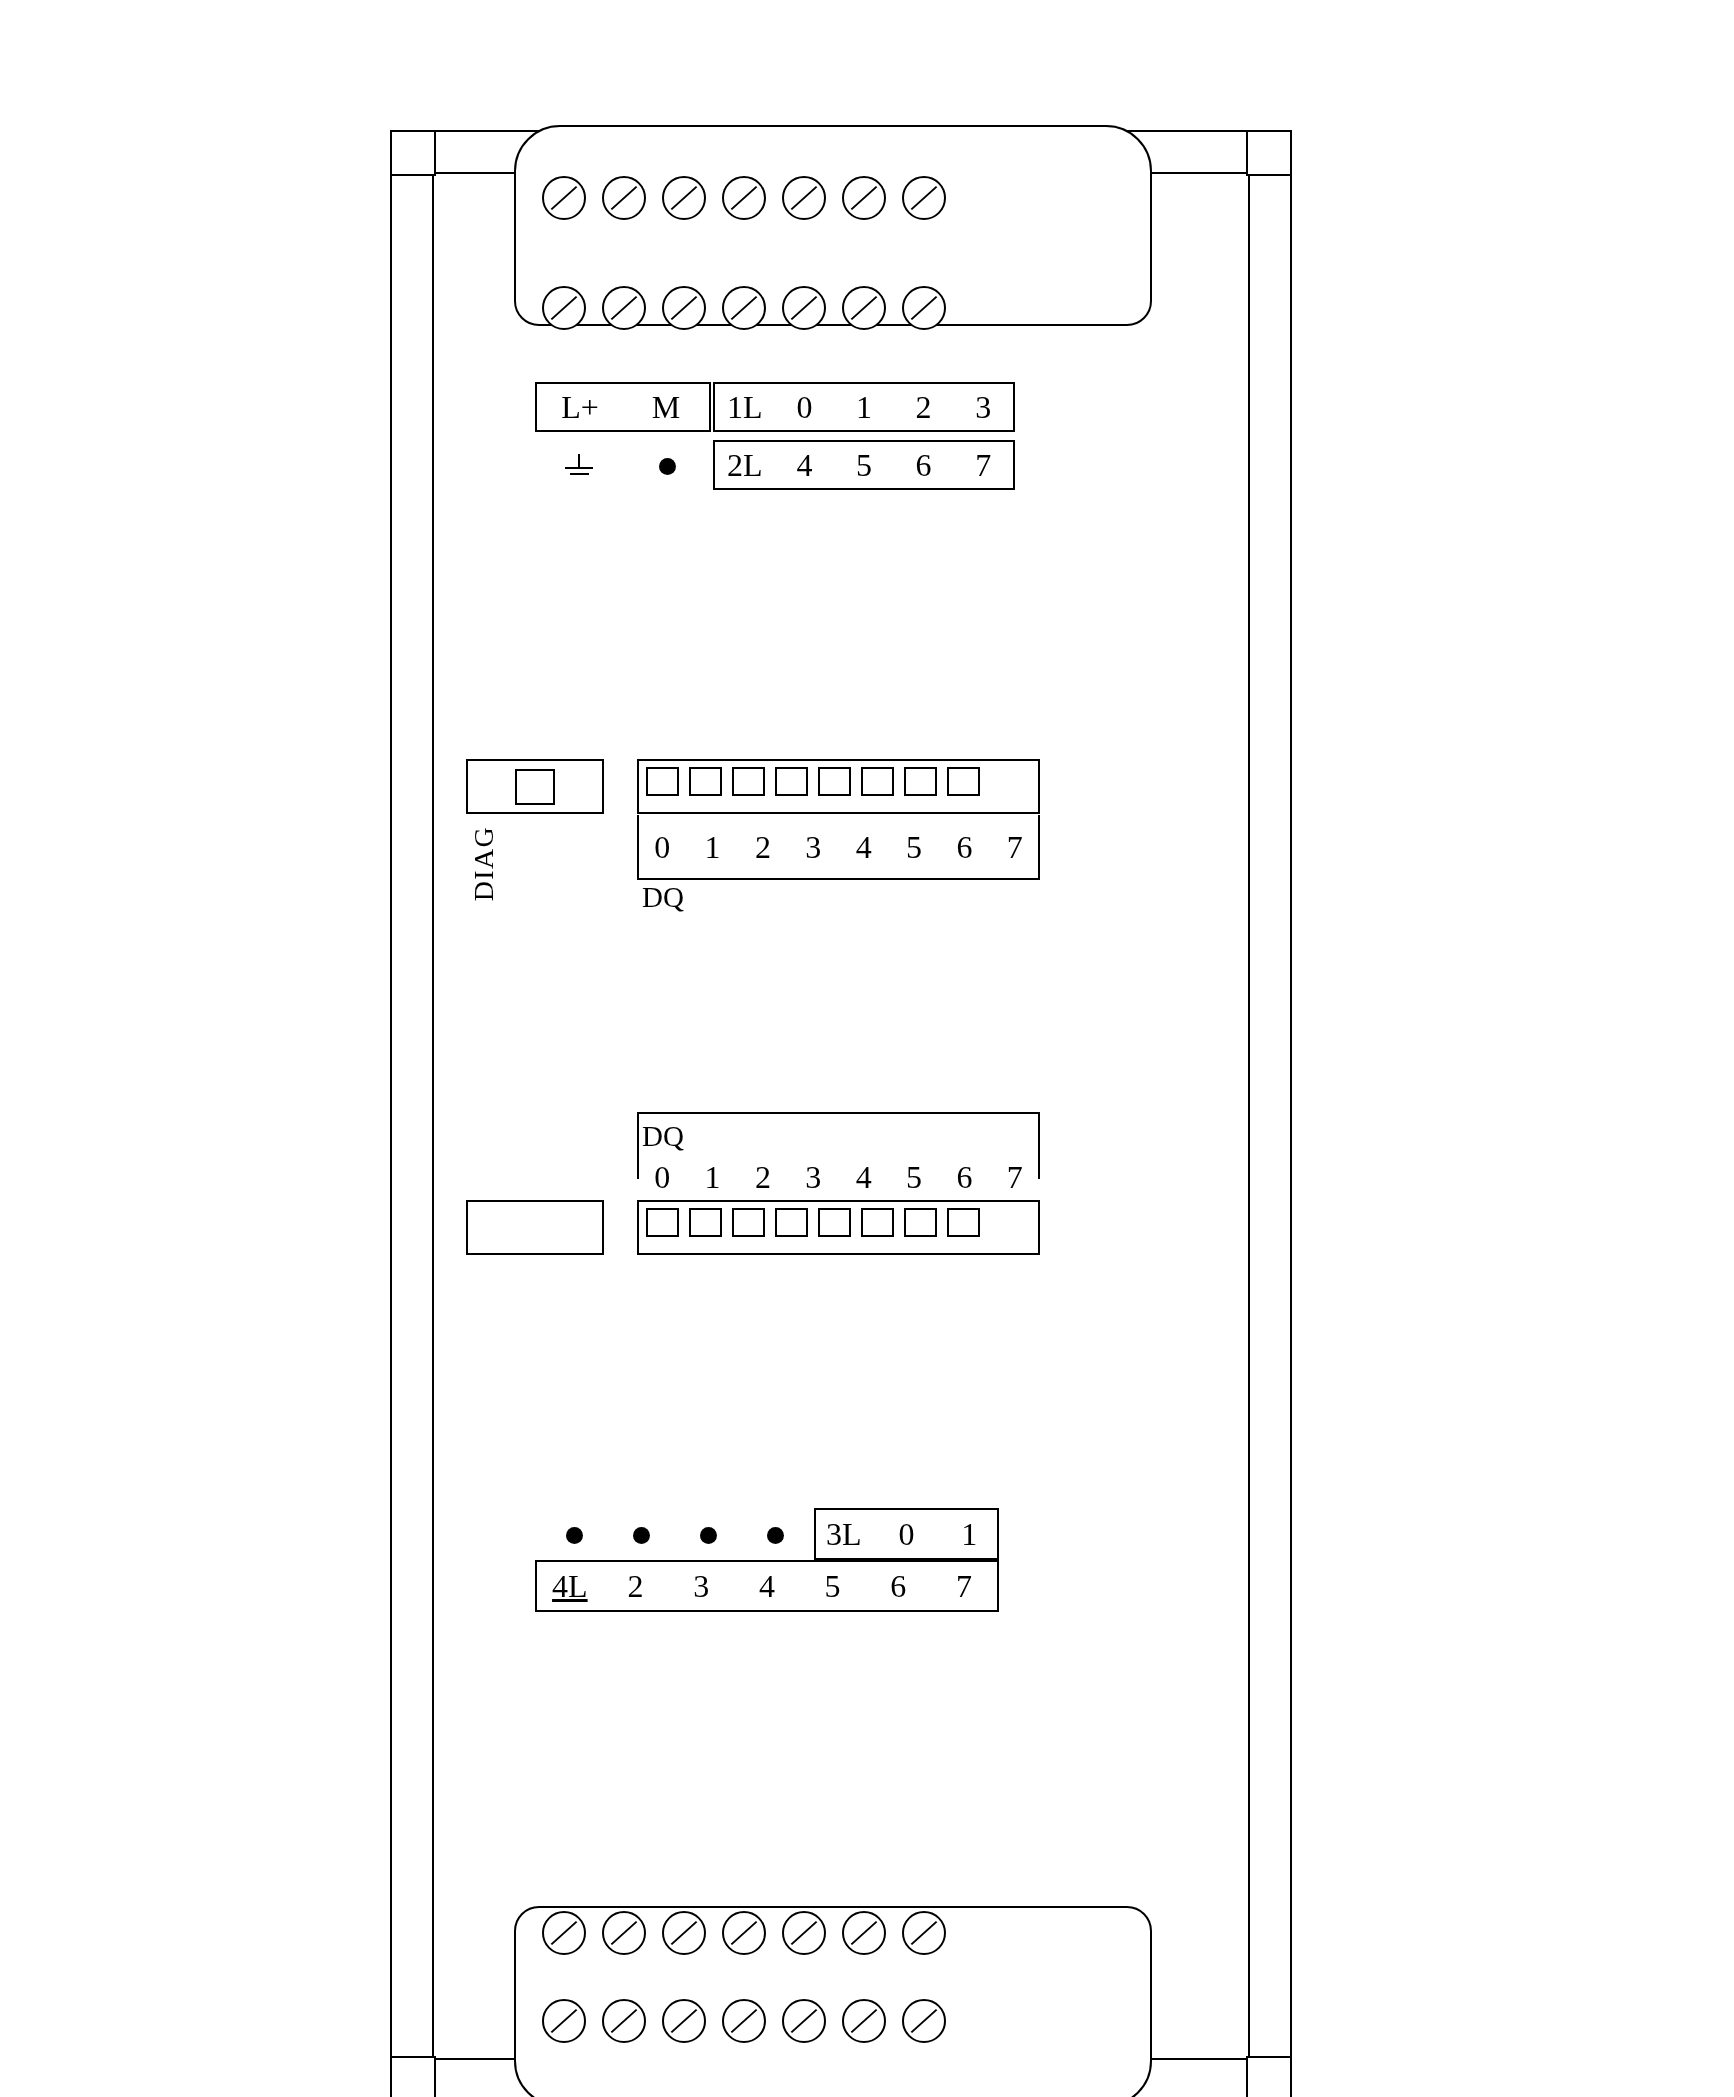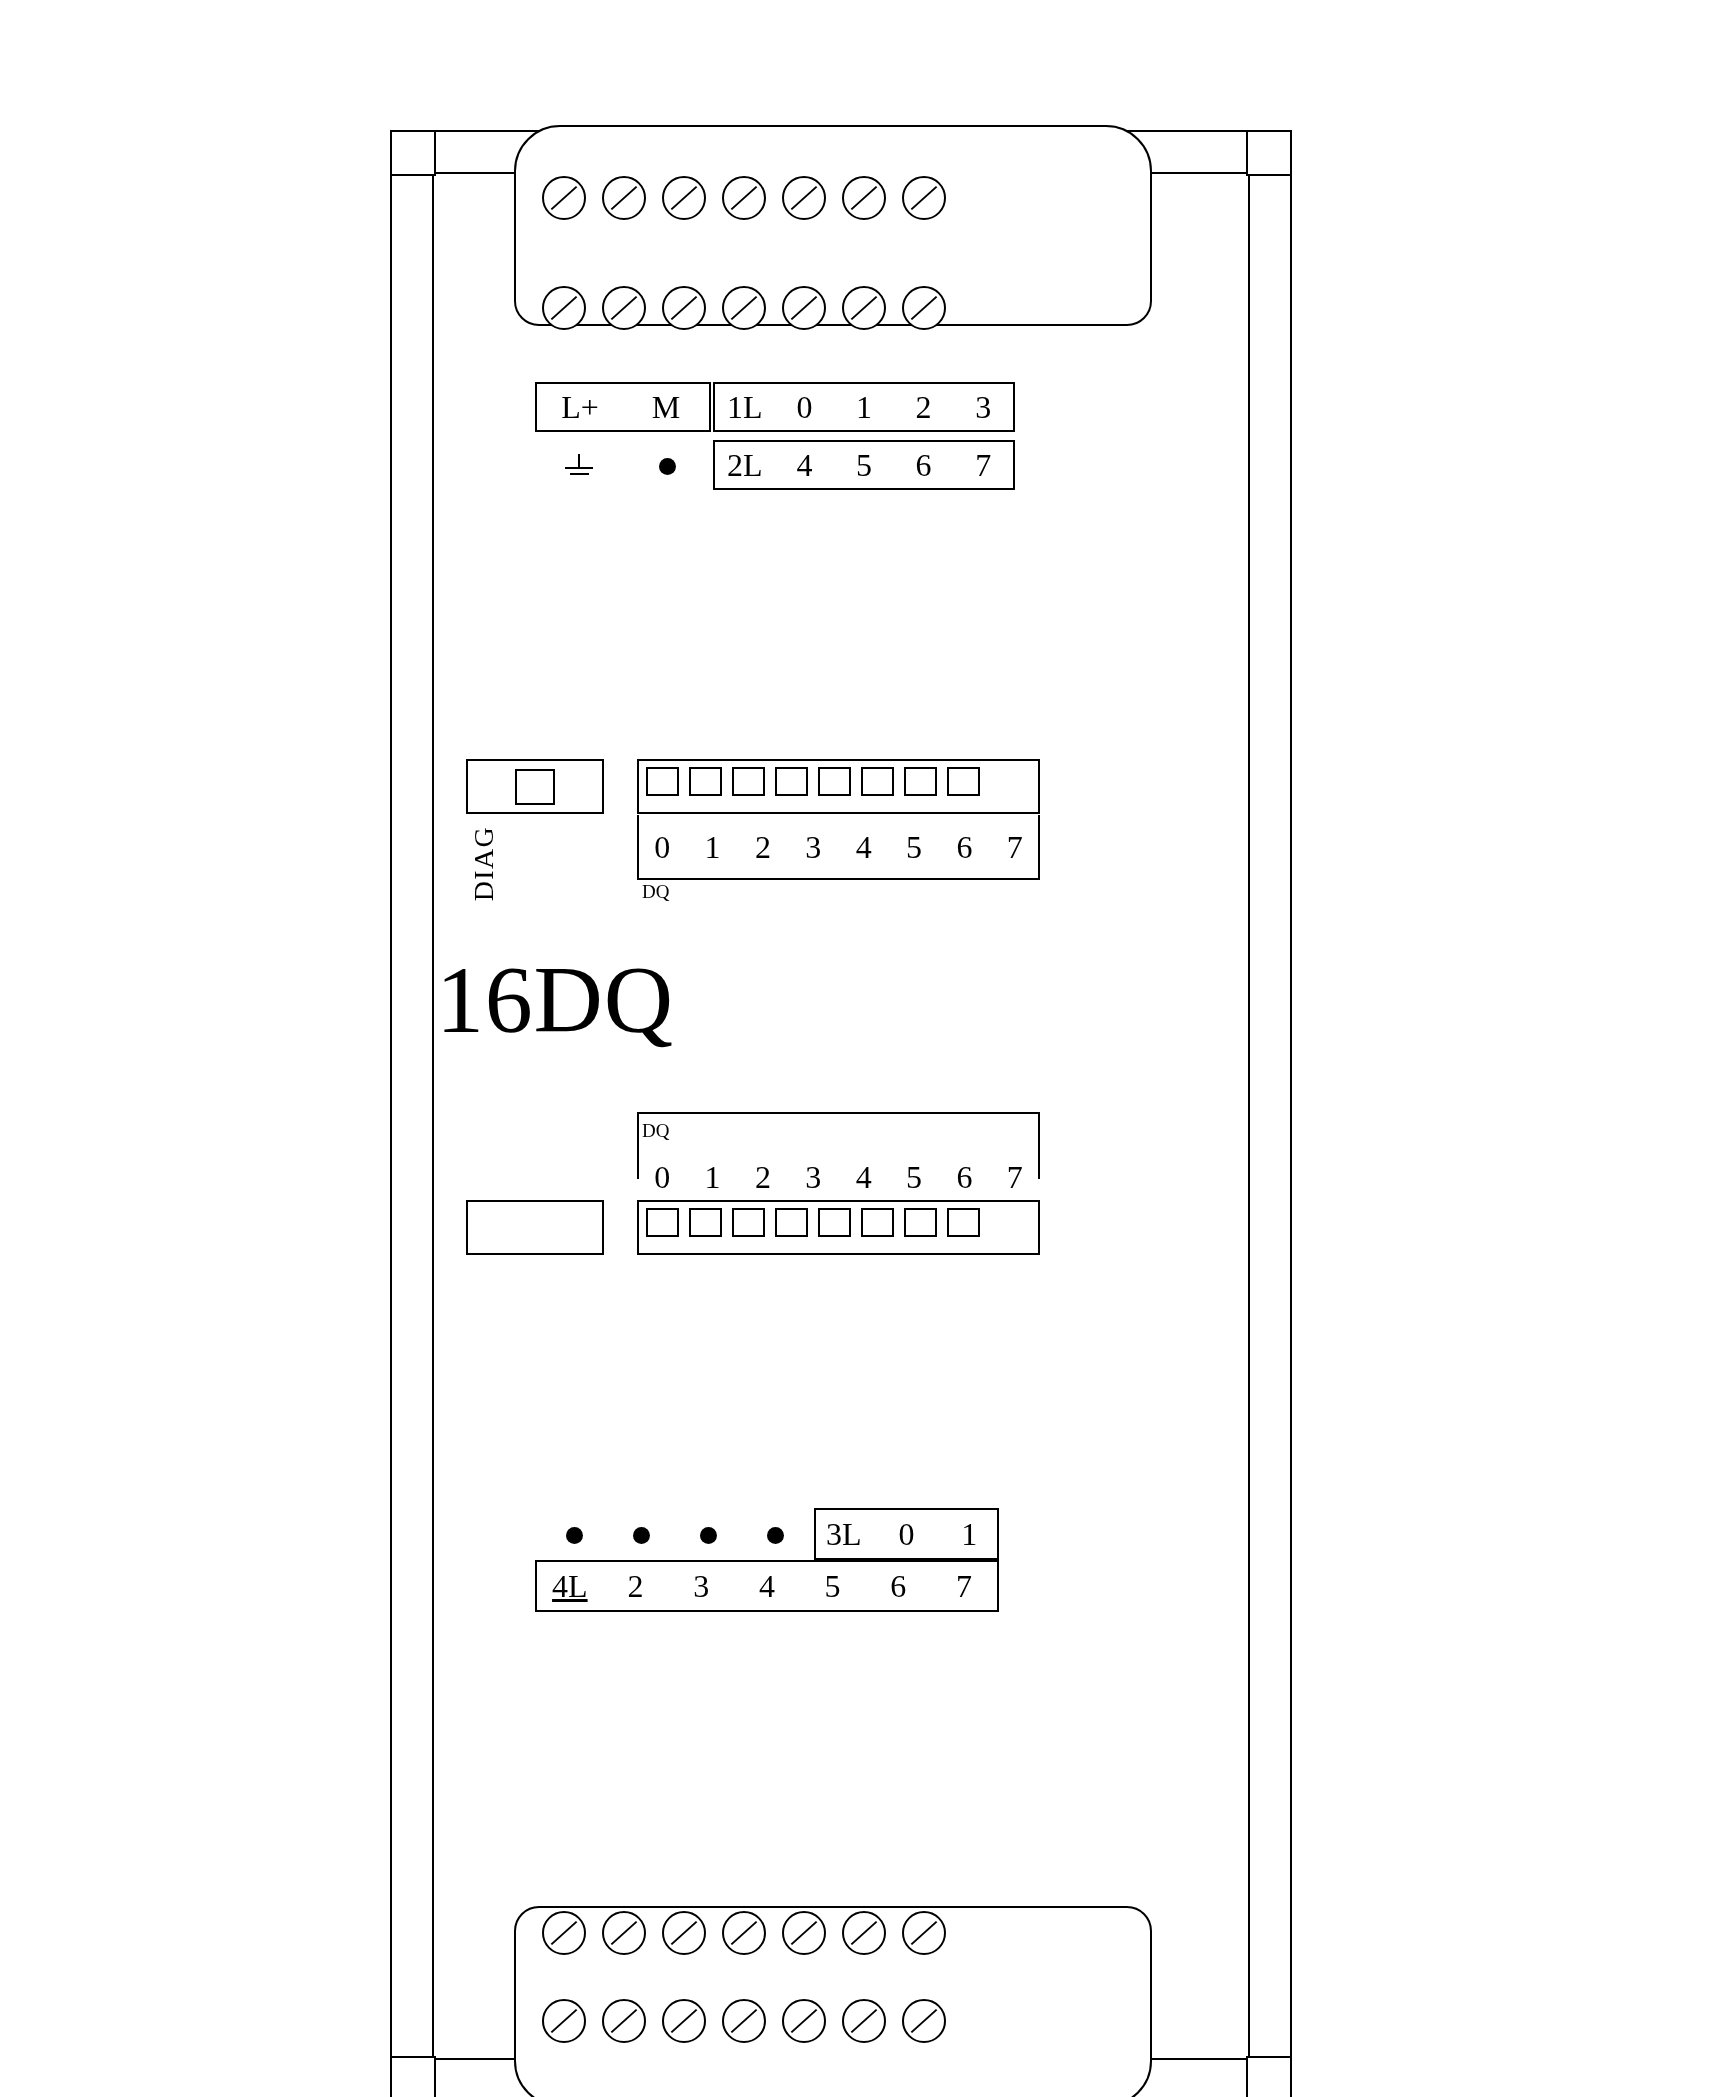--- a/index.html
+++ b/index.html
@@ -184,21 +184,21 @@
     position: absolute;
     box-sizing: border-box;
     display: flex;
     font-size: 32px;
     align-items: center;
   }
   .chan-nums .cell { text-align: center; }
 
   .dq-tag {
     position: absolute;
-    font-size: 19px;
+    font-size: 29px;
   }
 
   .big-title {
     position: absolute;
     font-size: 96px;
     letter-spacing: 0.8px;
     line-height: 1;
   }
 </style>
 </head>
@@ -294,21 +294,20 @@
     <div class="cell" style="width:12.5%;">4</div>
     <div class="cell" style="width:12.5%;">5</div>
     <div class="cell" style="width:12.5%;">6</div>
     <div class="cell" style="width:12.5%;">7</div>
   </div>
 
   <div style="position:absolute; left:247px; top:685px; width:403px; height:65px; border-left:2.1px solid #000; border-right:2.1px solid #000; border-bottom:2.1px solid #000; box-sizing:border-box;"></div>
 
   <div class="dq-tag" style="left:252px; top:751px;">DQ</div>
 
-  <div class="big-title" style="left:46px; top:822px;">16DQ</div>
 
   <div style="position:absolute; left:247px; top:982px; width:403px; height:67px; border-left:2.1px solid #000; border-right:2.1px solid #000; border-top:2.1px solid #000; box-sizing:border-box;"></div>
 
   <div class="dq-tag" style="left:252px; top:990px;">DQ</div>
 
   <div class="chan-nums" style="left:247px; top:1024px; width:403px; height:46px;">
     <div class="cell" style="width:12.5%;">0</div>
     <div class="cell" style="width:12.5%;">1</div>
     <div class="cell" style="width:12.5%;">2</div>
     <div class="cell" style="width:12.5%;">3</div>

